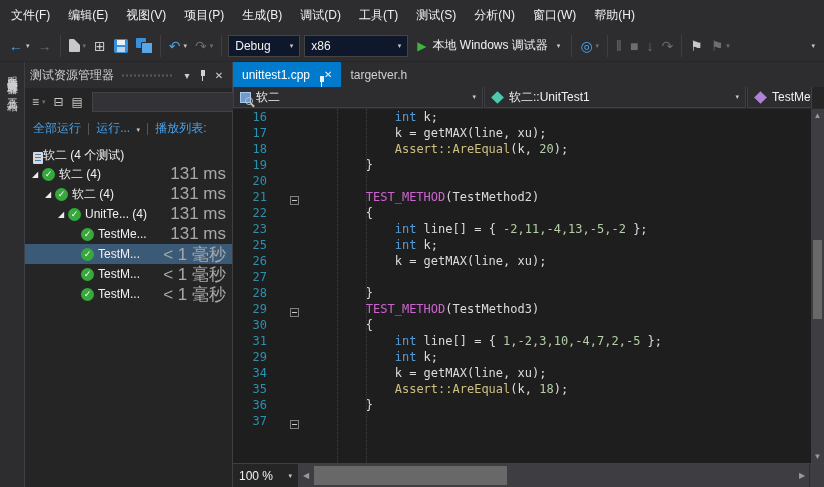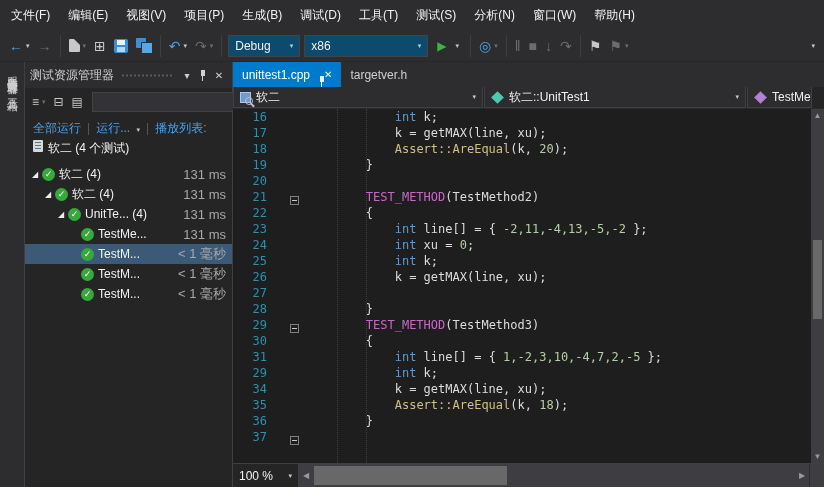--- a/index.html
+++ b/index.html
@@ -9,24 +9,24 @@
 .menubar{height:30px;display:flex;align-items:center;padding-left:2px}
 .menu-item{padding:5px 9px;white-space:nowrap}
 
 .toolbar{height:32px;display:flex;align-items:center;padding:0 5px;border-bottom:1px solid #262628}
 .tb-btn{display:flex;align-items:center;padding:2px 4px;height:24px}
 .glyph{font-size:14px;line-height:1}
 .blue{color:#4aa3e8}.gray{color:#6d6d70}.lt{color:#c8c8c8}
 .caret{font-size:7px;color:#c8c8c8;margin-left:3px}
 .caret.dim{color:#6f6f73}
 .tb-sep{width:1px;height:22px;background:#3e3e42;margin:0 4px;flex:none}
-.combo{display:flex;align-items:center;height:22px;background:#0c4a6e;border:1px solid #434346;padding:0 6px;margin:0 2px;color:#f1f1f1}
+.combo{display:flex;align-items:center;height:22px;background:#0f172a;border:1px solid #434346;padding:0 6px;margin:0 2px;color:#f1f1f1}
 .combo .caret{margin-left:auto}
 .combo.cfg{width:72px}
-.combo.plat{width:124px}
+.combo.plat{width:104px}
 .run-btn{display:flex;align-items:center;gap:6px;height:24px;padding:0 7px;white-space:nowrap}
 .play{color:#3cb53c;font-size:12px}
 .icon-save{position:relative;width:14px;height:14px;background:#3a8fd9;border-radius:2px}
 .icon-save::before{content:"";position:absolute;left:3px;top:1px;width:8px;height:5px;background:#e8f2fb}
 .icon-save::after{content:"";position:absolute;left:3px;top:8px;width:8px;height:5px;background:#bcd6ee}
 .icon-saveall{position:relative;width:16px;height:15px}
 .icon-saveall::before{content:"";position:absolute;left:0;top:0;width:10px;height:10px;background:#3a8fd9;border-radius:1px}
 .icon-saveall::after{content:"";position:absolute;left:5px;top:4px;width:10px;height:10px;background:#57a7e8;border:1px solid #2d2d30;border-radius:1px}
 .icon-doc{position:relative;width:11px;height:13px;background:#c8c8c8;border-radius:1px}
 .icon-doc::after{content:"";position:absolute;right:0;top:0;border:3px solid #2d2d30;border-left-color:transparent;border-bottom-color:transparent}
@@ -46,30 +46,30 @@
 .te-toolbar{height:28px;display:flex;align-items:center;padding:0 4px;gap:2px}
 .te-ico{display:flex;align-items:center;color:#c8c8c8;font-size:12px;padding:2px 3px}
 .search-box{flex:1;display:flex;align-items:center;height:20px;background:#333337;border:1px solid #434346;margin-left:4px;padding:0 3px}
 .search-box input{flex:1;background:transparent;border:none;outline:none;color:#f1f1f1;font-size:11px;min-width:10px}
 .mag{position:relative;width:13px;height:13px;flex:none}
 .mag::before{content:"";position:absolute;width:6px;height:6px;border:1.5px solid #c0c0c0;border-radius:50%;top:1px;left:1px}
 .mag::after{content:"";position:absolute;width:5px;height:1.5px;background:#c0c0c0;transform:rotate(45deg);top:8.5px;left:6px}
 .te-links{height:24px;display:flex;align-items:center;padding:0 8px;gap:6px;white-space:nowrap}
 .link{color:#46a2ee}
 .lsep{color:#5a5a5e}
-.te-playlist{height:24px;display:flex;align-items:flex-start;padding:0 8px;gap:5px;white-space:nowrap}
+.te-playlist{height:24px;display:flex;align-items:flex-end;padding:0 8px;white-space:nowrap}
 .ico-playlist{position:relative;width:10px;height:12px;background:#d8d8d8;border-radius:1px;flex:none}
 .ico-playlist::after{content:"";position:absolute;left:2px;top:2px;width:6px;height:1px;background:#4a78b0;box-shadow:0 3px 0 #4a78b0,0 6px 0 #4a78b0}
 .tree{flex:1;overflow:hidden}
 .tree-row{height:20px;display:flex;align-items:center;padding-right:6px;white-space:nowrap}
 .tree-row.selected{background:#3a5a78}
 .expander{width:12px;font-size:8px;color:#ececec;flex:none;text-align:center}
 .pass-icon{width:13px;height:13px;border-radius:50%;background:#37a93c;color:#fff;font-size:9px;display:flex;align-items:center;justify-content:center;margin:0 4px 0 1px;flex:none}
 .tree-label{overflow:hidden;text-overflow:ellipsis}
-.tree-time{margin-left:auto;color:#a8a8a8;font-size:13px;padding-left:8px}
+.tree-time{margin-left:auto;color:#a8a8a8;font-size:17px;padding-left:8px}
 
 .editor{flex:1;display:flex;flex-direction:column;background:#1e1e1e;min-width:0}
 .tab-strip{height:25px;display:flex;background:#2d2d30;flex:none}
 .doc-tab{display:flex;align-items:center;gap:7px;padding:0 9px;color:#cfcfcf;white-space:nowrap}
 .doc-tab.active{background:var(--accent,#007acc);color:#fff}
 .tab-close{font-size:10px;color:#e8f2fb}
 .doc-tab .pin-icon::before{background:#e8f2fb}
 .doc-tab .pin-icon::after{background:#e8f2fb}
 .nav-bar{height:22px;display:flex;background:#252526;border-bottom:1px solid #2a2a2c;flex:none}
 .nav-combo{display:flex;align-items:center;gap:5px;padding:0 6px;background:#2d2d30;border:1px solid #3f3f46;border-top:none;margin-right:1px;overflow:hidden;white-space:nowrap}
@@ -163,20 +163,21 @@
     <span class="combo cfg">
         <span>Debug</span>
         <span class="caret">▾</span>
       </span>
     <span class="combo plat">
         <span>x86</span>
         <span class="caret">▾</span>
       </span>
     <span class="run-btn">
         <span class="play">▶</span>
+        <span>本地 Windows 调试器</span>
         <span class="caret">▾</span>
       </span>
     <span class="tb-sep"></span>
     <span class="tb-btn">
         <span class="glyph blue">◎</span>
         <span class="caret dim">▾</span>
       </span>
     <span class="tb-sep"></span>
     <span class="tb-btn">
         <span class="glyph gray">‖</span>
@@ -364,26 +365,20 @@
               <span class="fold-margin"></span>
               <span class="line-body"><span class="tok-pl">        </span><span class="tok-pl">{</span></span>
             </div>
             <div class="code-line">
               <span class="ln">23</span>
               <span class="chg"></span>
               <span class="fold-margin"></span>
               <span class="line-body"><span class="tok-pl">            </span><span class="tok-kw">int</span><span class="tok-pl"> line[] = { </span><span class="tok-nu">-2,11,-4,13,-5,-2</span><span class="tok-pl"> };</span></span>
             </div>
             <div class="code-line">
-              <span class="ln">24</span>
-              <span class="chg"></span>
-              <span class="fold-margin"></span>
-              <span class="line-body"><span class="tok-pl">            </span><span class="tok-kw">int</span><span class="tok-pl"> xu = </span><span class="tok-nu">0</span><span class="tok-pl">;</span></span>
-            </div>
-            <div class="code-line">
               <span class="ln">25</span>
               <span class="chg"></span>
               <span class="fold-margin"></span>
               <span class="line-body"><span class="tok-pl">            </span><span class="tok-kw">int</span><span class="tok-pl"> k;</span></span>
             </div>
             <div class="code-line">
               <span class="ln">26</span>
               <span class="chg"></span>
               <span class="fold-margin"></span>
               <span class="line-body"><span class="tok-pl">            </span><span class="tok-pl">k = getMAX(line, xu);</span></span>

